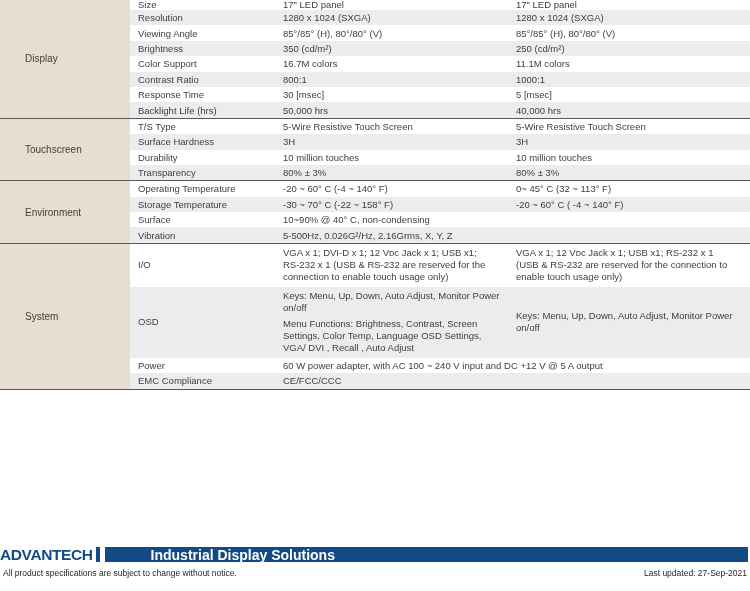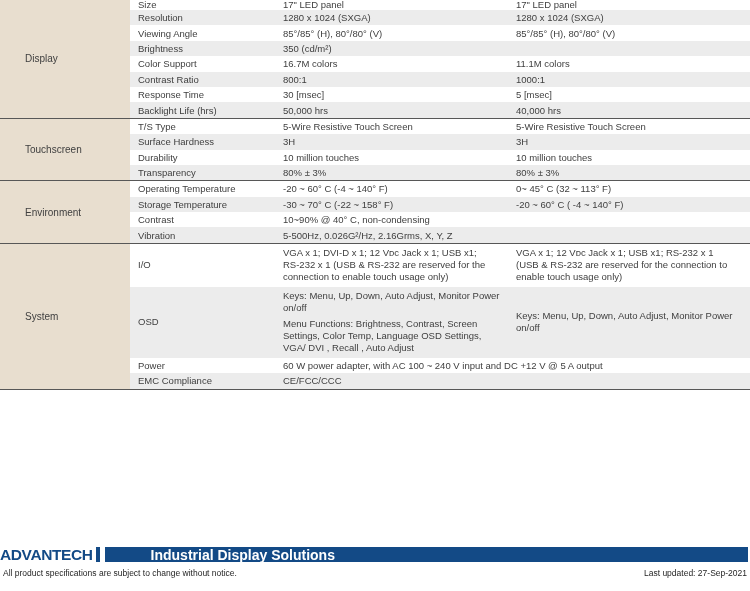--- a/index.html
+++ b/index.html
@@ -84,20 +84,21 @@
           <div class="val2 cell">1280 x 1024 (SXGA)</div>
         </div>
         <div class="row">
           <div class="attr cell">Viewing Angle</div>
           <div class="val1 cell">85°/85° (H), 80°/80° (V)</div>
           <div class="val2 cell">85°/85° (H), 80°/80° (V)</div>
         </div>
         <div class="row gray">
           <div class="attr cell">Brightness</div>
           <div class="val1 cell">350 (cd/m²)</div>
+          <div class="val2 cell">250 (cd/m²)</div>
         </div>
         <div class="row">
           <div class="attr cell">Color Support</div>
           <div class="val1 cell">16.7M colors</div>
           <div class="val2 cell">11.1M colors</div>
         </div>
         <div class="row gray">
           <div class="attr cell">Contrast Ratio</div>
           <div class="val1 cell">800:1</div>
           <div class="val2 cell">1000:1</div>
@@ -146,21 +147,21 @@
           <div class="attr cell">Operating Temperature</div>
           <div class="val1 cell">-20 ~ 60° C (-4 ~ 140° F)</div>
           <div class="val2 cell">0~ 45° C (32 ~ 113° F)</div>
         </div>
         <div class="row gray">
           <div class="attr cell">Storage Temperature</div>
           <div class="val1 cell">-30 ~ 70° C (-22 ~ 158° F)</div>
           <div class="val2 cell">-20 ~ 60° C ( -4 ~ 140° F)</div>
         </div>
         <div class="row">
-          <div class="attr cell">Contrast</div>
+          <div class="attr cell">Surface</div>
           <div class="val1 cell">10~90% @ 40° C, non-condensing</div>
           <div class="val2 cell"></div>
         </div>
         <div class="row gray">
           <div class="attr cell">Vibration</div>
           <div class="val1 cell">5-500Hz, 0.026G²/Hz, 2.16Grms, X, Y, Z</div>
           <div class="val2 cell"></div>
         </div>
       </div>
     </div>

